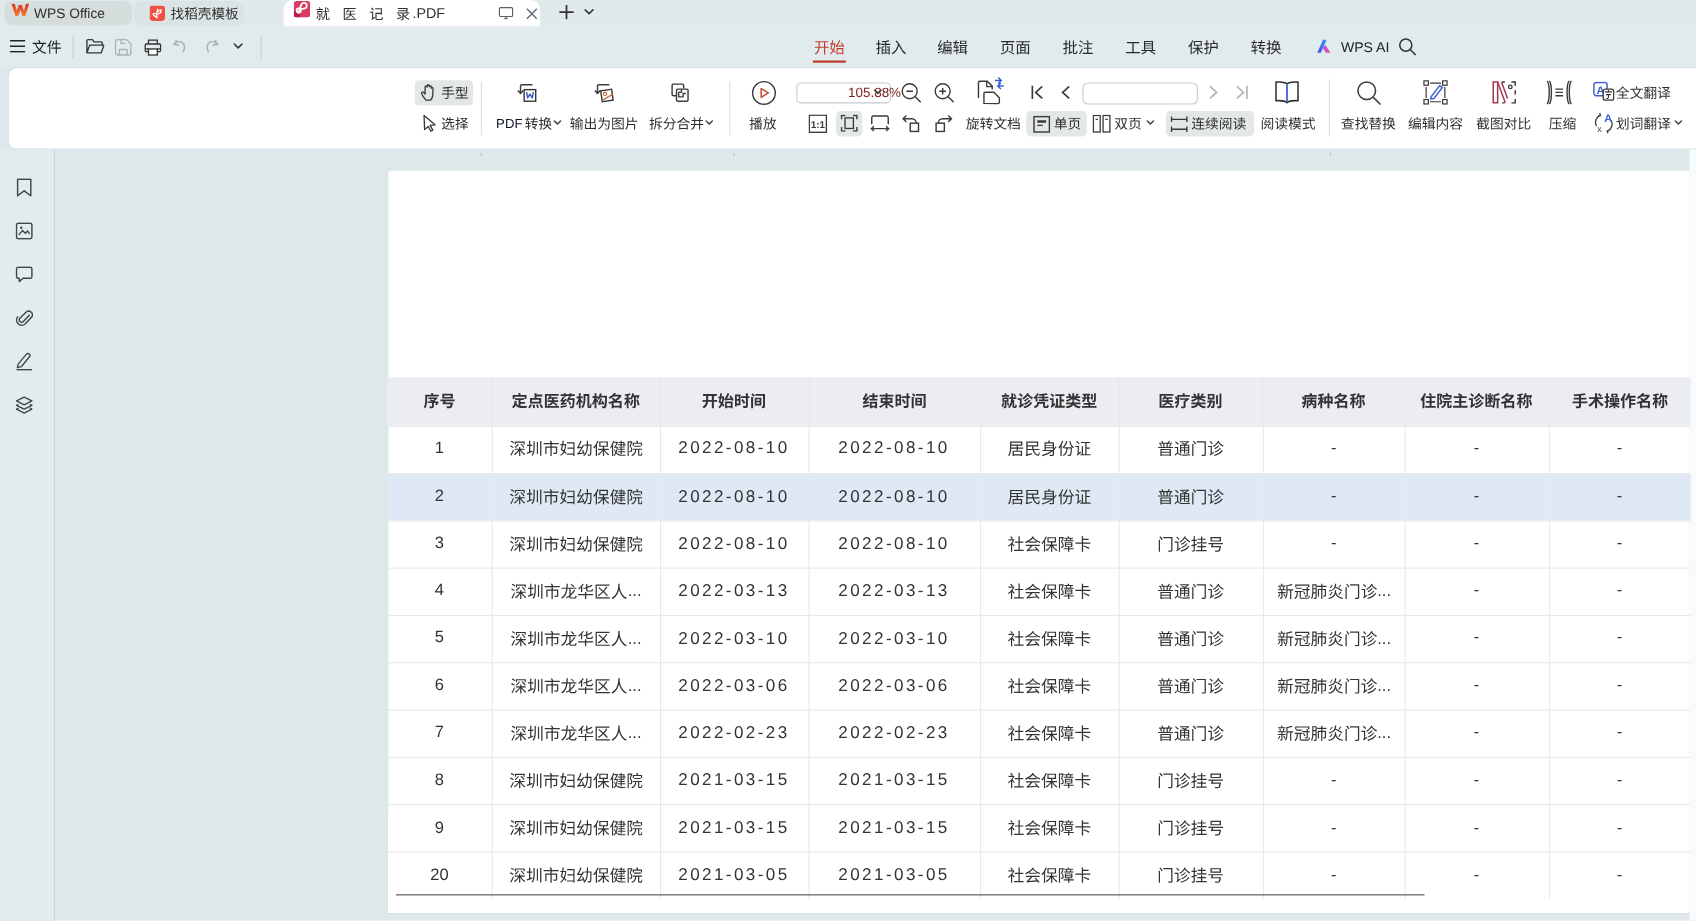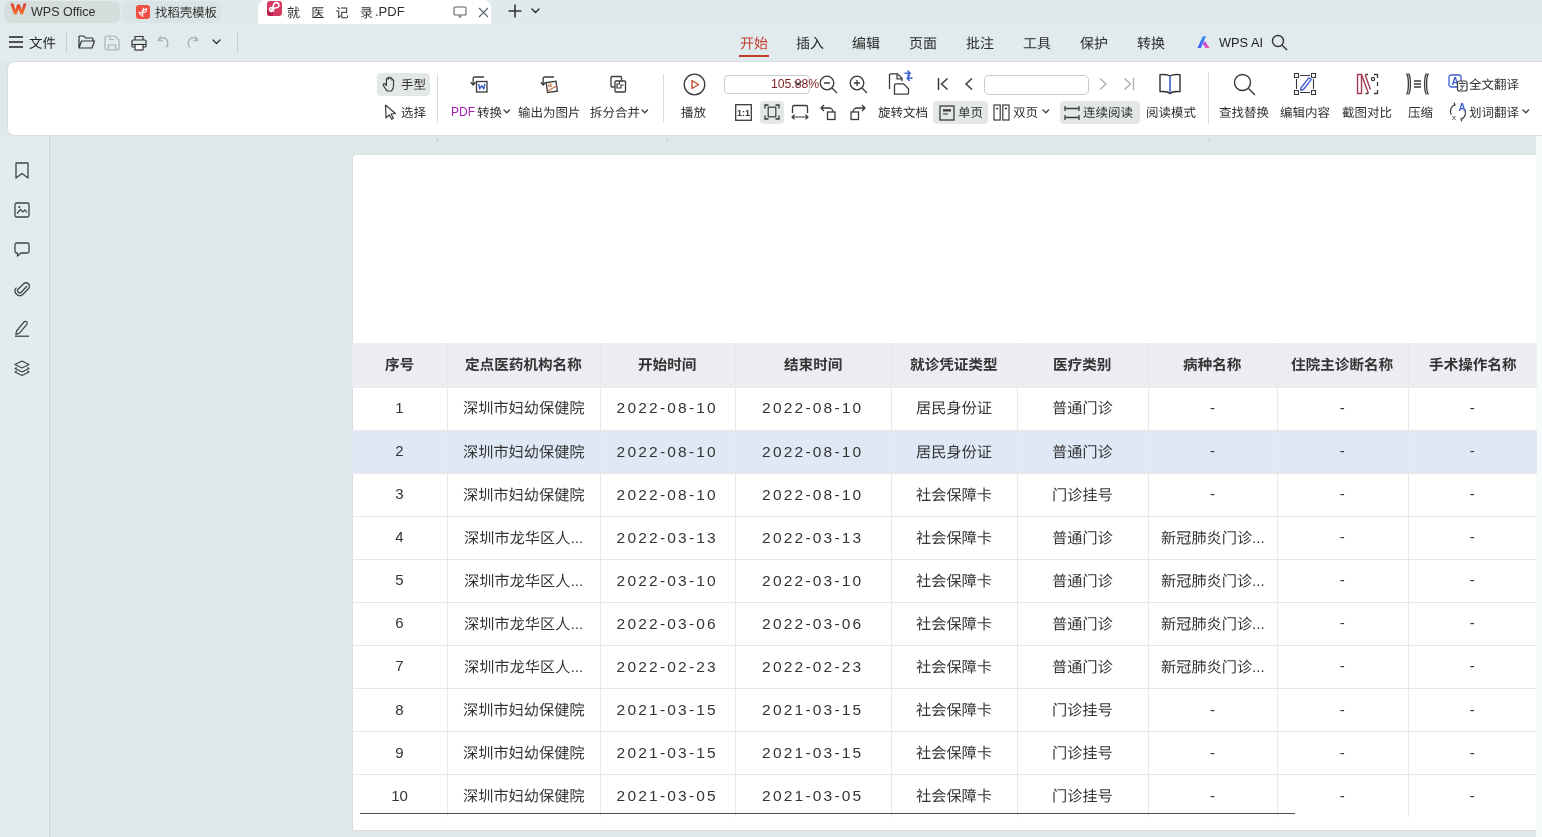--- a/index.html
+++ b/index.html
@@ -316,21 +316,21 @@
         <use href="#g62e9" x="1000"></use>
       </svg>
     </div>
     <div style="position:absolute;left:437px;top:74px;width:1px;height:49px;background:#d6dde0"></div>
     <svg style="position:absolute;left:467px;top:72px" width="24" height="24" viewBox="0 0 24 24">
 <path d="M6.2 12.5 V6.2 a1.2 1.2 0 0 1 1.2-1.2 H17" fill="none" stroke="#3a3a3a" stroke-width="1.3"></path>
 <path d="M3.8 10.3 L6.2 13 L8.6 10.3" fill="none" stroke="#3a3a3a" stroke-width="1.3" stroke-linejoin="round"></path>
 <rect x="9.5" y="9.5" width="10.5" height="10.5" fill="#fff" stroke="#3a3a3a" stroke-width="1.3"></rect>
 <path d="M11.7 11.8 L12.7 17 L14.75 13.6 L16.8 17 L17.8 11.8" fill="none" stroke="#3056c8" stroke-width="1.3" stroke-linejoin="round"></path>
     </svg>
-    <div style="position:absolute;left:451px;top:103.0px;font:400 12px 'Liberation Sans',sans-serif;color:#a21caf;line-height:18.0px;height:18.0px;display:flex;align-items:center">PDF</div>
+    <div style="position:absolute;left:451px;top:103.0px;font:400 12px 'Liberation Sans',sans-serif;color:#0f172a;line-height:18.0px;height:18.0px;display:flex;align-items:center">PDF</div>
     <div style="position:absolute;left:477.0px;top:105.8px;line-height:0">
       <svg width="25.0" height="12.5" viewBox="0 -880 2000 1000" fill="#2f2f2f">
         <use href="#g8f6c" x="0"></use>
         <use href="#g6362" x="1000"></use>
       </svg>
     </div>
     <svg style="position:absolute;left:503.2px;top:109.1px" width="7.6" height="5.8" viewBox="0 0 7.6 5.8">
       <path d="M1 1 L3.8 3.8 L6.6 1" fill="none" stroke="#3c3c3c" stroke-width="1.3" stroke-linecap="round" stroke-linejoin="round"></path>
     </svg>
     <svg style="position:absolute;left:537px;top:72px" width="24" height="24" viewBox="0 0 24 24">
@@ -1027,21 +1027,21 @@
       <svg width="60.8" height="15.2" viewBox="0 -880 4000 1000" fill="#333">
         <use href="#g95e8" x="0"></use>
         <use href="#g8bca" x="1000"></use>
         <use href="#g6302" x="2000"></use>
         <use href="#g53f7" x="3000"></use>
       </svg>
     </div>
     <div style="position:absolute;left:1012.5px;top:741.6px;width:400px;text-align:center;font:400 15px 'Liberation Sans',sans-serif;color:#333;line-height:22.5px;height:22.5px;display:flex;align-items:center;justify-content:center">-</div>
     <div style="position:absolute;left:1142.25px;top:741.6px;width:400px;text-align:center;font:400 15px 'Liberation Sans',sans-serif;color:#333;line-height:22.5px;height:22.5px;display:flex;align-items:center;justify-content:center">-</div>
     <div style="position:absolute;left:1272.25px;top:741.6px;width:400px;text-align:center;font:400 15px 'Liberation Sans',sans-serif;color:#333;line-height:22.5px;height:22.5px;display:flex;align-items:center;justify-content:center">-</div>
-    <div style="position:absolute;left:199.5px;top:784.7px;width:400px;text-align:center;font:400 15px 'Liberation Sans',sans-serif;color:#333;line-height:22.5px;height:22.5px;display:flex;align-items:center;justify-content:center">10</div>
+    <div style="position:absolute;left:199.5px;top:784.7px;width:400px;text-align:center;font:400 15px 'Liberation Sans',sans-serif;color:#333;line-height:22.5px;height:22.5px;display:flex;align-items:center;justify-content:center">20</div>
     <div style="position:absolute;left:462.7px;top:788.4px;line-height:0">
       <svg width="121.6" height="15.2" viewBox="0 -880 8000 1000" fill="#333">
         <use href="#g6df1" x="0"></use>
         <use href="#g5733" x="1000"></use>
         <use href="#g5e02" x="2000"></use>
         <use href="#g5987" x="3000"></use>
         <use href="#g5e7c" x="4000"></use>
         <use href="#g4fdd" x="5000"></use>
         <use href="#g5065" x="6000"></use>
         <use href="#g9662" x="7000"></use>

